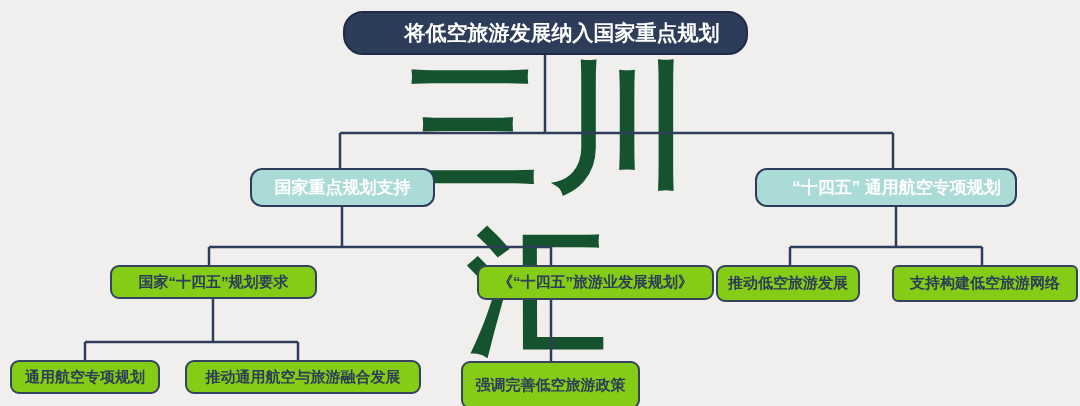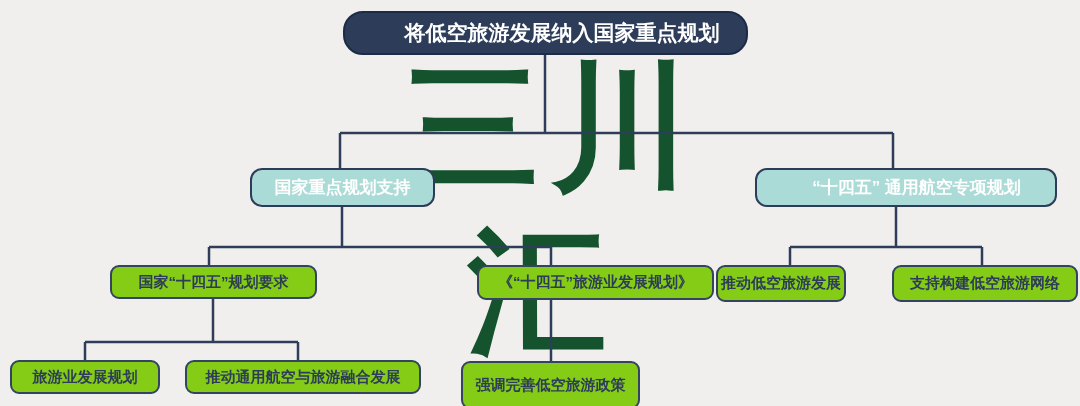--- a/index.html
+++ b/index.html
@@ -61,25 +61,25 @@
   .node-plain{
     background:#84cc16;
     border:2px solid #34435f;
     border-radius:9px;
     color:#2c3c59;
     font-size:15px;
   }
   
   #n-root   {left:343px;top:11px;width:405px;height:44px;}
   #n-l2a    {left:250px;top:168px;width:185px;height:39px;}
-  #n-l2b    {left:755px;top:168px;width:302px;height:39px;padding-left:21px;}
+  #n-l2b    {left:755px;top:168px;width:262px;height:39px;padding-left:21px;}
   #n-l3a    {left:110px;top:265px;width:207px;height:34px;}
   #n-l3b    {left:433px;top:265px;width:237px;height:35px;margin-left:44px;}
-  #n-l3c    {left:716px;top:265px;width:130px;height:37px;}
-  #n-l3d    {left:892px;top:265px;width:186px;height:37px;}
+  #n-l3c    {left:716px;top:265px;width:144px;height:37px;}
+  #n-l3d    {left:892px;top:265px;width:186px;height:37px;border-radius:6px;}
   #n-l4a    {left:10px;top:360px;width:150px;height:34px;}
   #n-l4b    {left:185px;top:360px;width:236px;height:34px;}
   #n-l4c    {left:461px;top:361px;width:179px;height:48px;}
 </style>
 </head>
 <body>
 
 <div class="stage">
 
   <div class="watermark wm-line1">三川</div>
@@ -105,19 +105,19 @@
   <div id="n-l2b" class="node node-teal">“十四五” 通用航空专项规划</div>
 
   <div id="n-l3a" class="node node-plain">国家“十四五”规划要求</div>
 
   <div id="n-l3b" class="node node-plain">《“十四五”旅游业发展规划》</div>
 
   <div id="n-l3c" class="node node-plain">推动低空旅游发展</div>
 
   <div id="n-l3d" class="node node-plain">支持构建低空旅游网络</div>
 
-  <div id="n-l4a" class="node node-plain">旅游业发展规划</div>
+  <div id="n-l4a" class="node node-plain">通用航空专项规划</div>
 
   <div id="n-l4b" class="node node-plain">推动通用航空与旅游融合发展</div>
 
   <div id="n-l4c" class="node node-plain">强调完善低空旅游政策</div>
 
 </div>
 
 </body></html>

